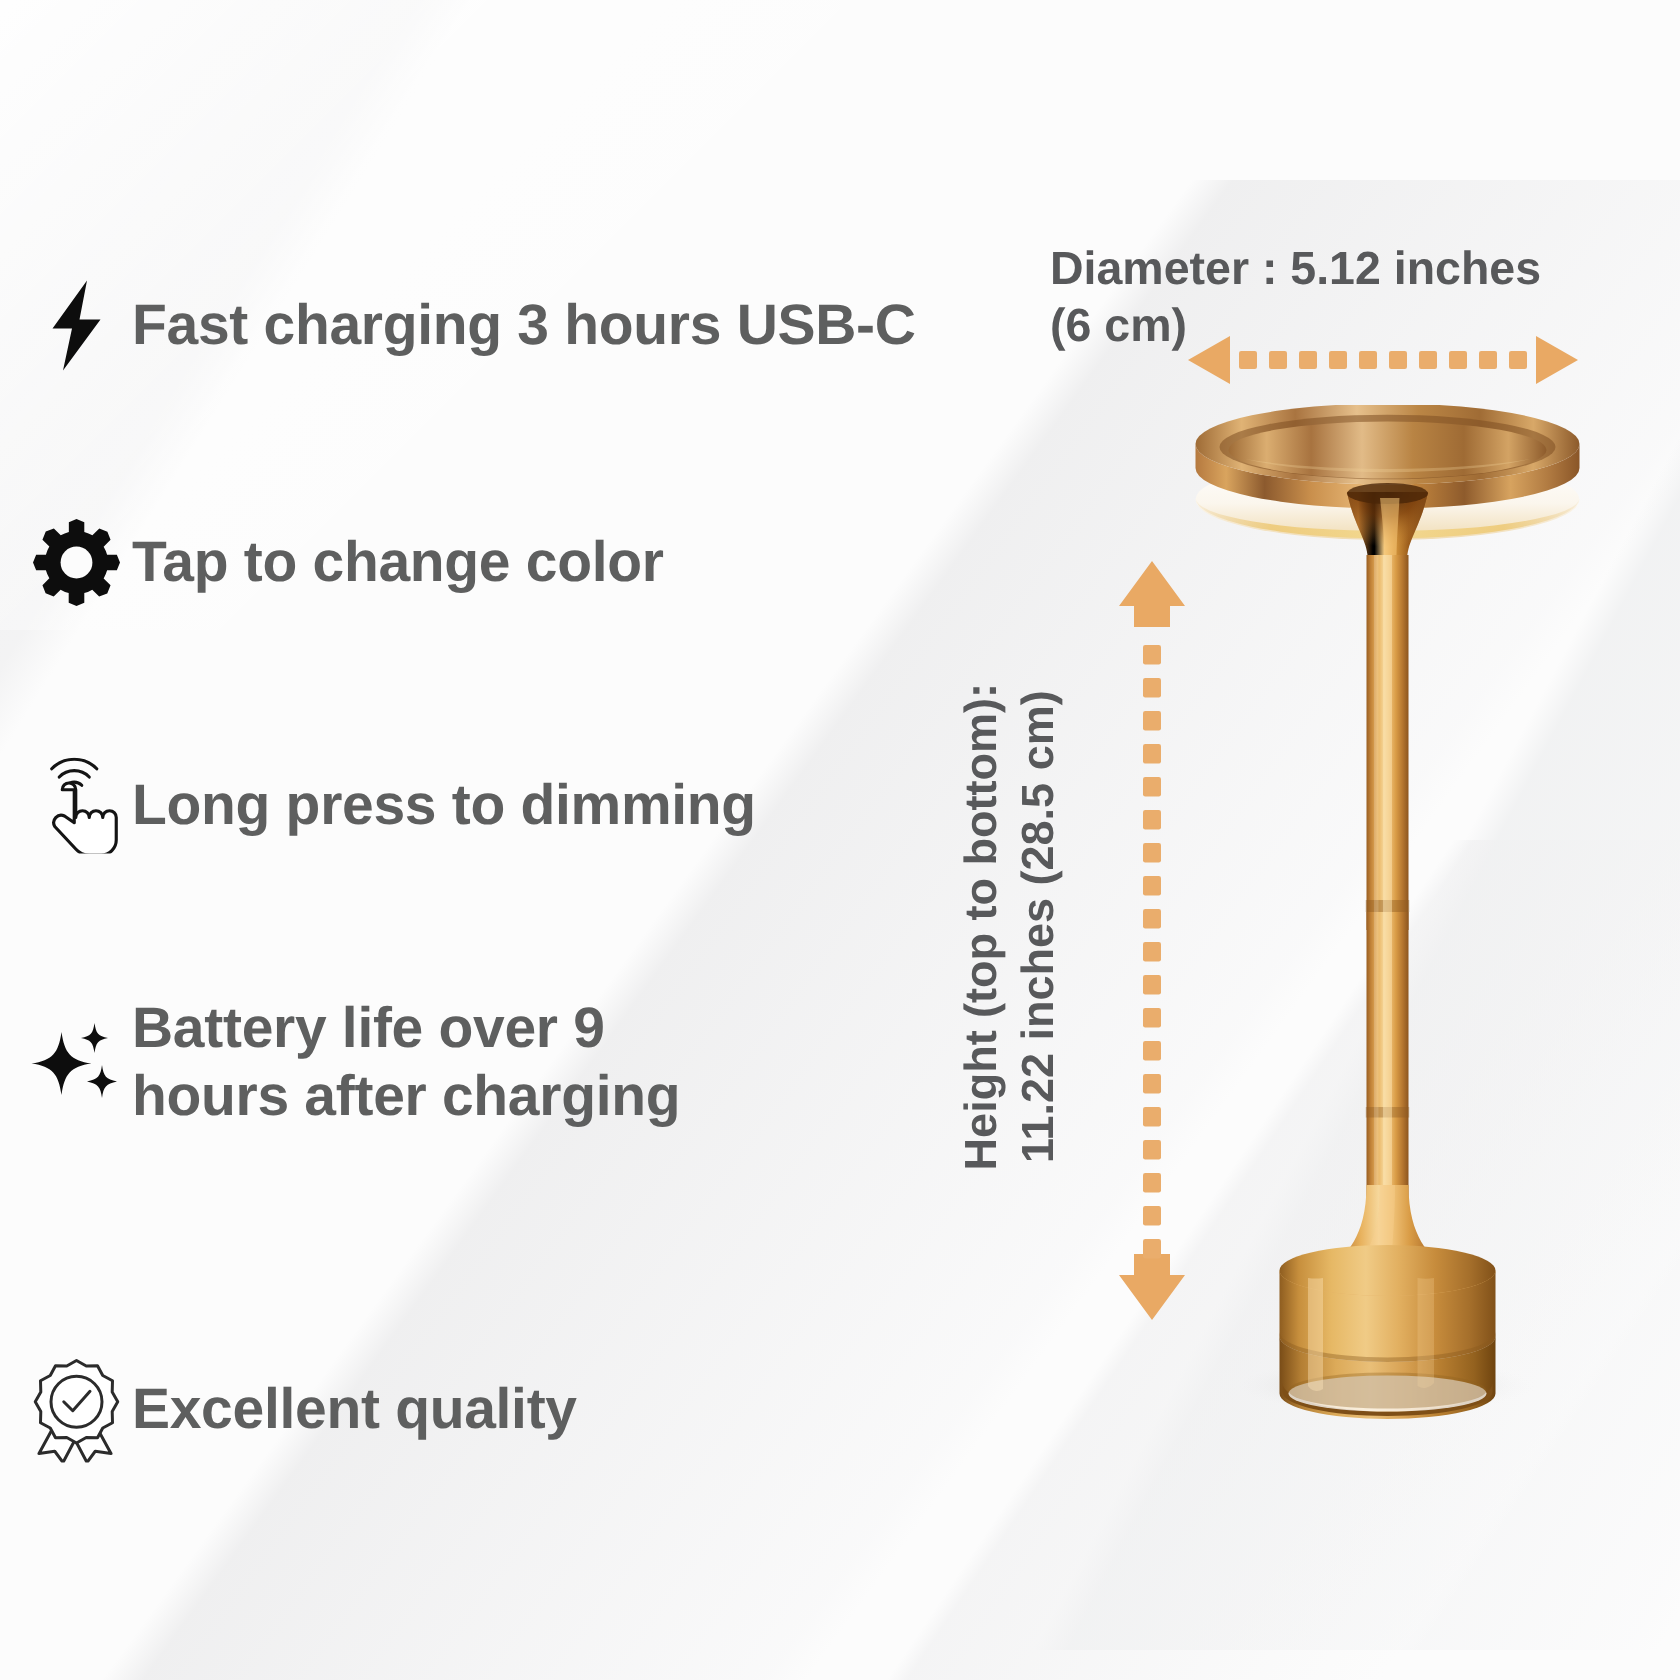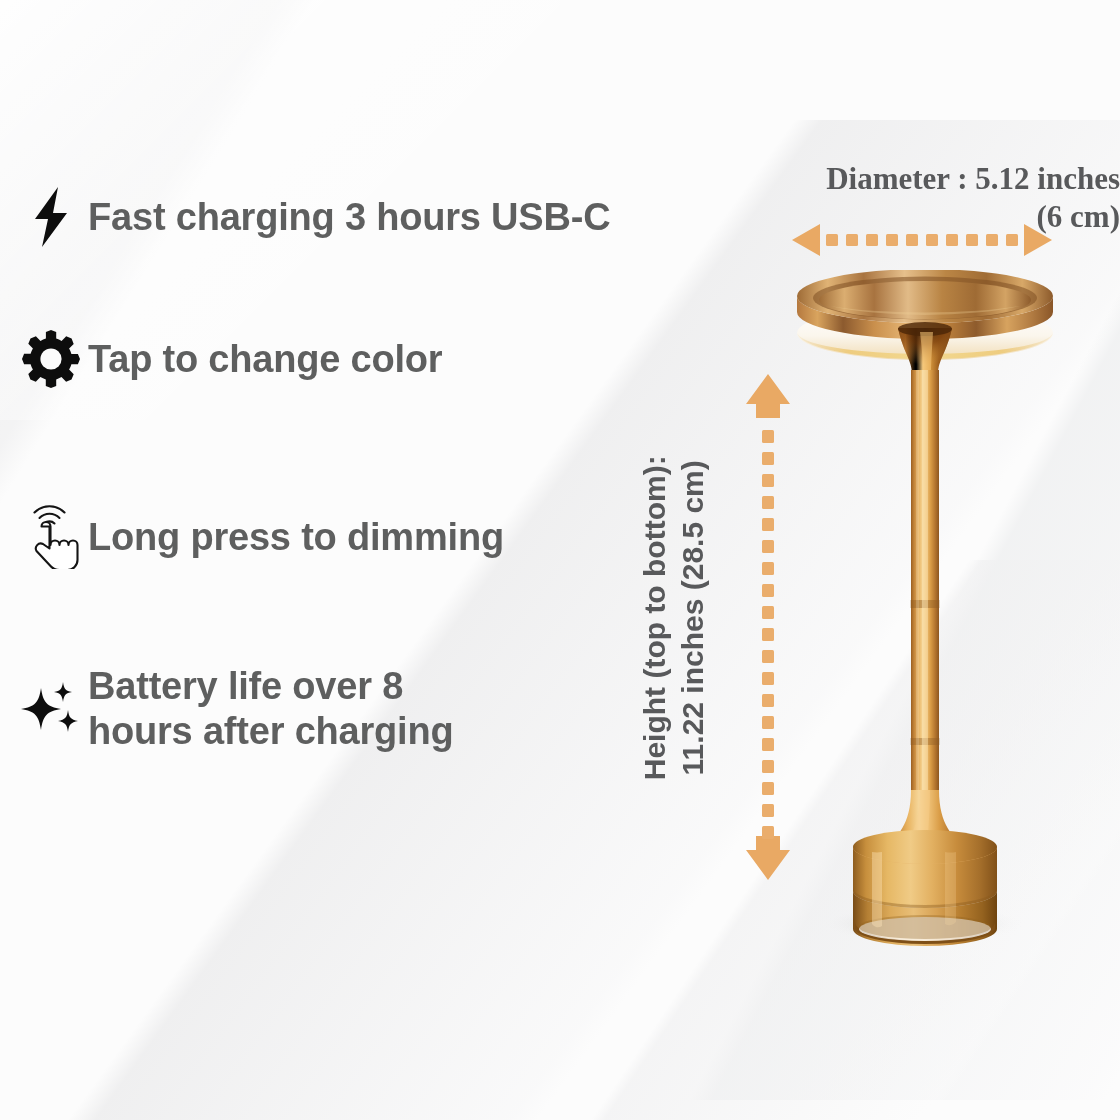--- a/index.html
+++ b/index.html
@@ -111,26 +111,25 @@
     line-height: 1.18;
     white-space: pre-line;
   }
 
   
   .dim-top-text {
     position: absolute;
     left: 700px;
     top: 160px;
     width: 420px;
-    text-align: right;
+    text-align: left;
     font-size: 31px;
     font-weight: bold;
     color: #58595b;
     line-height: 1.24;
-    font-family: Liberation Serif, serif;
   }
   .dim-h-arrow {
     position: absolute;
     left: 792px;
     top: 222px;
     width: 260px;
     height: 36px;
   }
   .dim-v-text {
     position: absolute;
@@ -180,21 +179,21 @@
 
     <div class="feature-row" style="top:186px;">
       <span class="feat-icon">
         <svg width="46" height="62" viewBox="0 0 46 62" aria-hidden="true">
           <path d="M30 1 L7 33 L20 33 L14 61 L39 27 L25 27 Z" fill="#0d0d0d"></path>
         </svg>
       </span>
       <span class="feat-label">Fast charging 3 hours USB-C</span>
     </div>
 
-    <div class="feature-row" style="top:330px;">
+    <div class="feature-row" style="top:346px;">
       <span class="feat-icon">
         <svg width="58" height="58" viewBox="0 0 58 58" aria-hidden="true">
           <path fill="#0d0d0d" d="M29 0 L34.2 2.1 L34.2 8.6 A21 21 0 0 1 39.6 10.9 L44.2 6.3 L49.6 8.5 L51.7 13.9 L47.1 18.5 A21 21 0 0 1 49.4 23.9 L55.9 23.9 L58 29 L55.9 34.2 L49.4 34.2 A21 21 0 0 1 47.1 39.6 L51.7 44.2 L49.5 49.6 L44.1 51.7 L39.5 47.1 A21 21 0 0 1 34.2 49.4 L34.2 55.9 L29 58 L23.8 55.9 L23.8 49.4 A21 21 0 0 1 18.4 47.1 L13.8 51.7 L8.4 49.5 L6.3 44.1 L10.9 39.5 A21 21 0 0 1 8.6 34.2 L2.1 34.2 L0 29 L2.1 23.8 L8.6 23.8 A21 21 0 0 1 10.9 18.4 L6.3 13.8 L8.5 8.4 L13.9 6.3 L18.5 10.9 A21 21 0 0 1 23.9 8.6 L23.9 2.1 Z"></path>
           <circle cx="29" cy="29" r="10.6" fill="#fcfcfc"></circle>
         </svg>
       </span>
       <span class="feat-label">Tap to change color</span>
     </div>
 
     <div class="feature-row" style="top:505px;justify-content:flex-end;">
@@ -212,24 +211,38 @@
     </div>
 
     <div class="feature-row" style="top:664px;">
       <span class="feat-icon">
         <svg width="64" height="62" viewBox="0 0 64 62" aria-hidden="true">
           <path d="M22 10 C24 24 28 29 42 31 C28 33 24 38 22 52 C20 38 16 33 2 31 C16 29 20 24 22 10 Z" fill="#0d0d0d"></path>
           <path d="M44 4 C45 11 46.5 12.8 53 14 C46.5 15.2 45 17 44 24 C43 17 41.5 15.2 35 14 C41.5 12.8 43 11 44 4 Z" fill="#0d0d0d"></path>
           <path d="M49 32 C50 39.5 51.7 41.5 59 43 C51.7 44.5 50 46.5 49 54 C48 46.5 46.3 44.5 39 43 C46.3 41.5 48 39.5 49 32 Z" fill="#0d0d0d"></path>
         </svg>
       </span>
-      <span class="feat-label">Battery life over 8
+      <span class="feat-label">Battery life over 9
 hours after charging</span>
     </div>
 
+    <div class="feature-row" style="top:905px;">
+      <span class="feat-icon">
+        <svg width="62" height="70" viewBox="0 0 62 70" aria-hidden="true">
+          <g fill="none" stroke="#2b2b2b" stroke-width="2" stroke-linejoin="round" stroke-linecap="round">
+            <path d="M18 42 L6 64 L16.5 62.5 L22 70 L31.5 52" fill="#ffffff"></path>
+            <path d="M42 42 L54 64 L43.5 62.5 L38 70 L28.5 52" fill="#ffffff"></path>
+            <path d="M31 2 L37.5 5.7 L45 5.5 L48.5 12 L55 15.5 L54.8 23 L58.5 29.5 L54.8 36 L55 43.5 L48.5 47 L45 53.5 L37.5 53.3 L31 57 L24.5 53.3 L17 53.5 L13.5 47 L7 43.5 L7.2 36 L3.5 29.5 L7.2 23 L7 15.5 L13.5 12 L17 5.5 L24.5 5.7 Z" fill="#ffffff"></path>
+            <circle cx="31" cy="29.5" r="17" fill="#ffffff"></circle>
+            <path d="M22.5 29.5 L28.5 35.5 L40 22.5"></path>
+          </g>
+        </svg>
+      </span>
+      <span class="feat-label">Excellent quality</span>
+    </div>
   </div>
 
   <div class="dim-top-text">
     <div>Diameter : 5.12 inches</div>
     <div>(6 cm)</div>
   </div>
 
   <div class="dim-h-arrow">
     <svg width="260" height="36" viewBox="0 0 260 36" aria-hidden="true">
       <polygon points="0,18 28,2 28,34" fill="#e9a964"></polygon>

